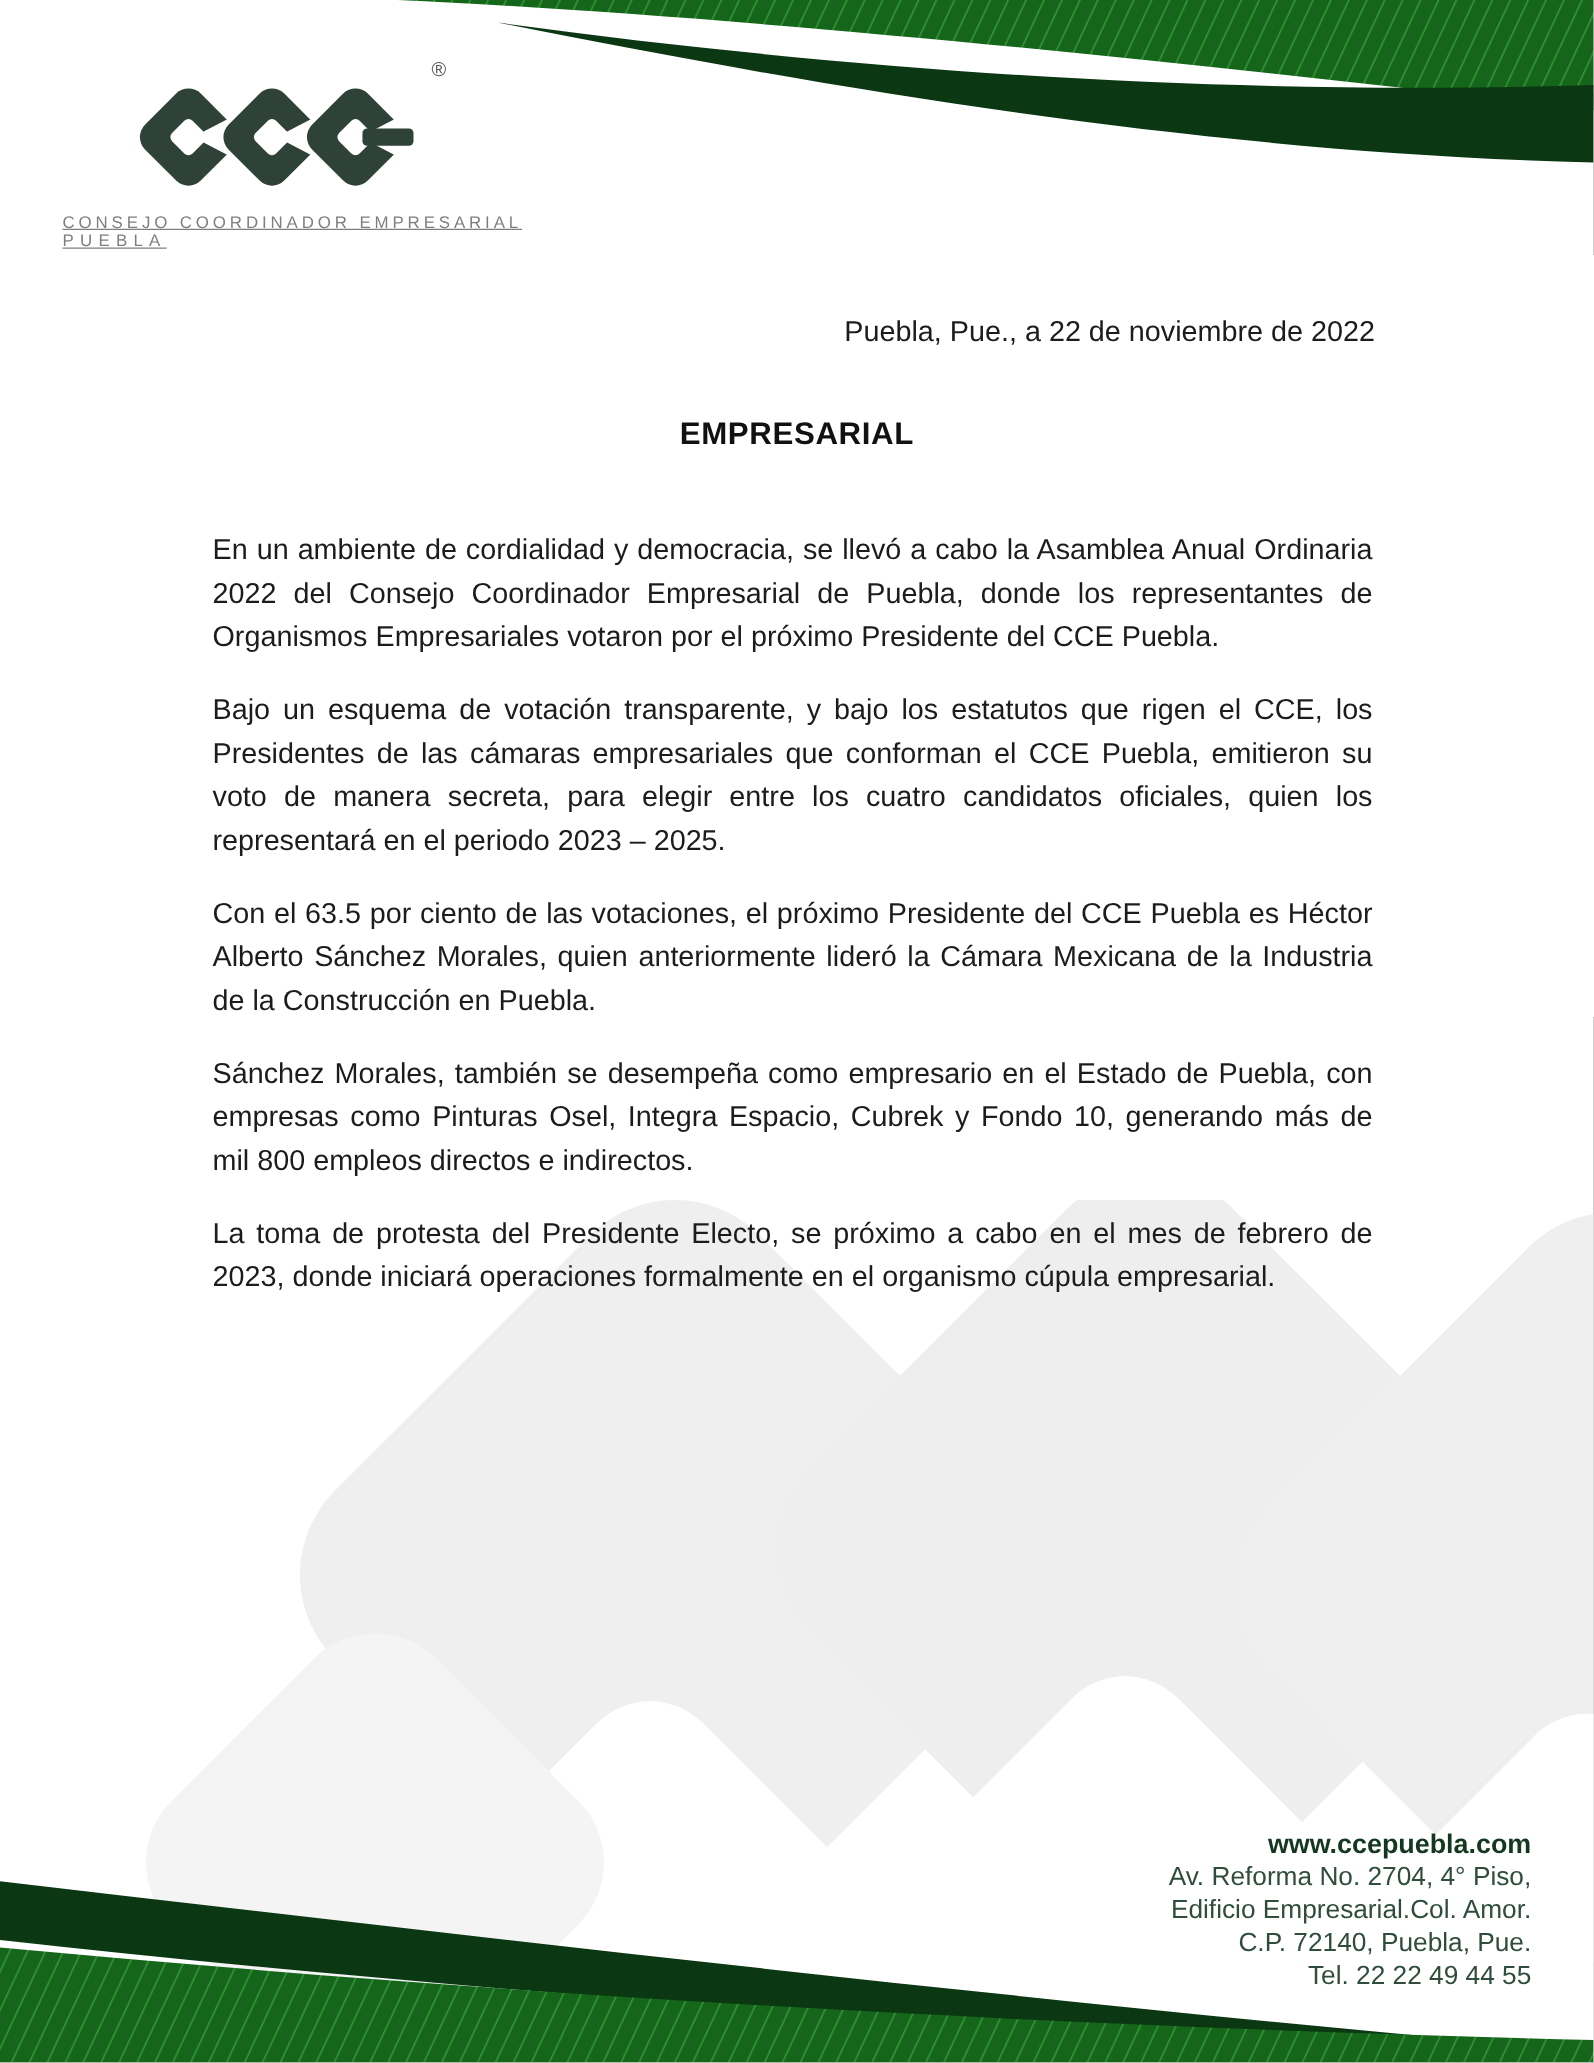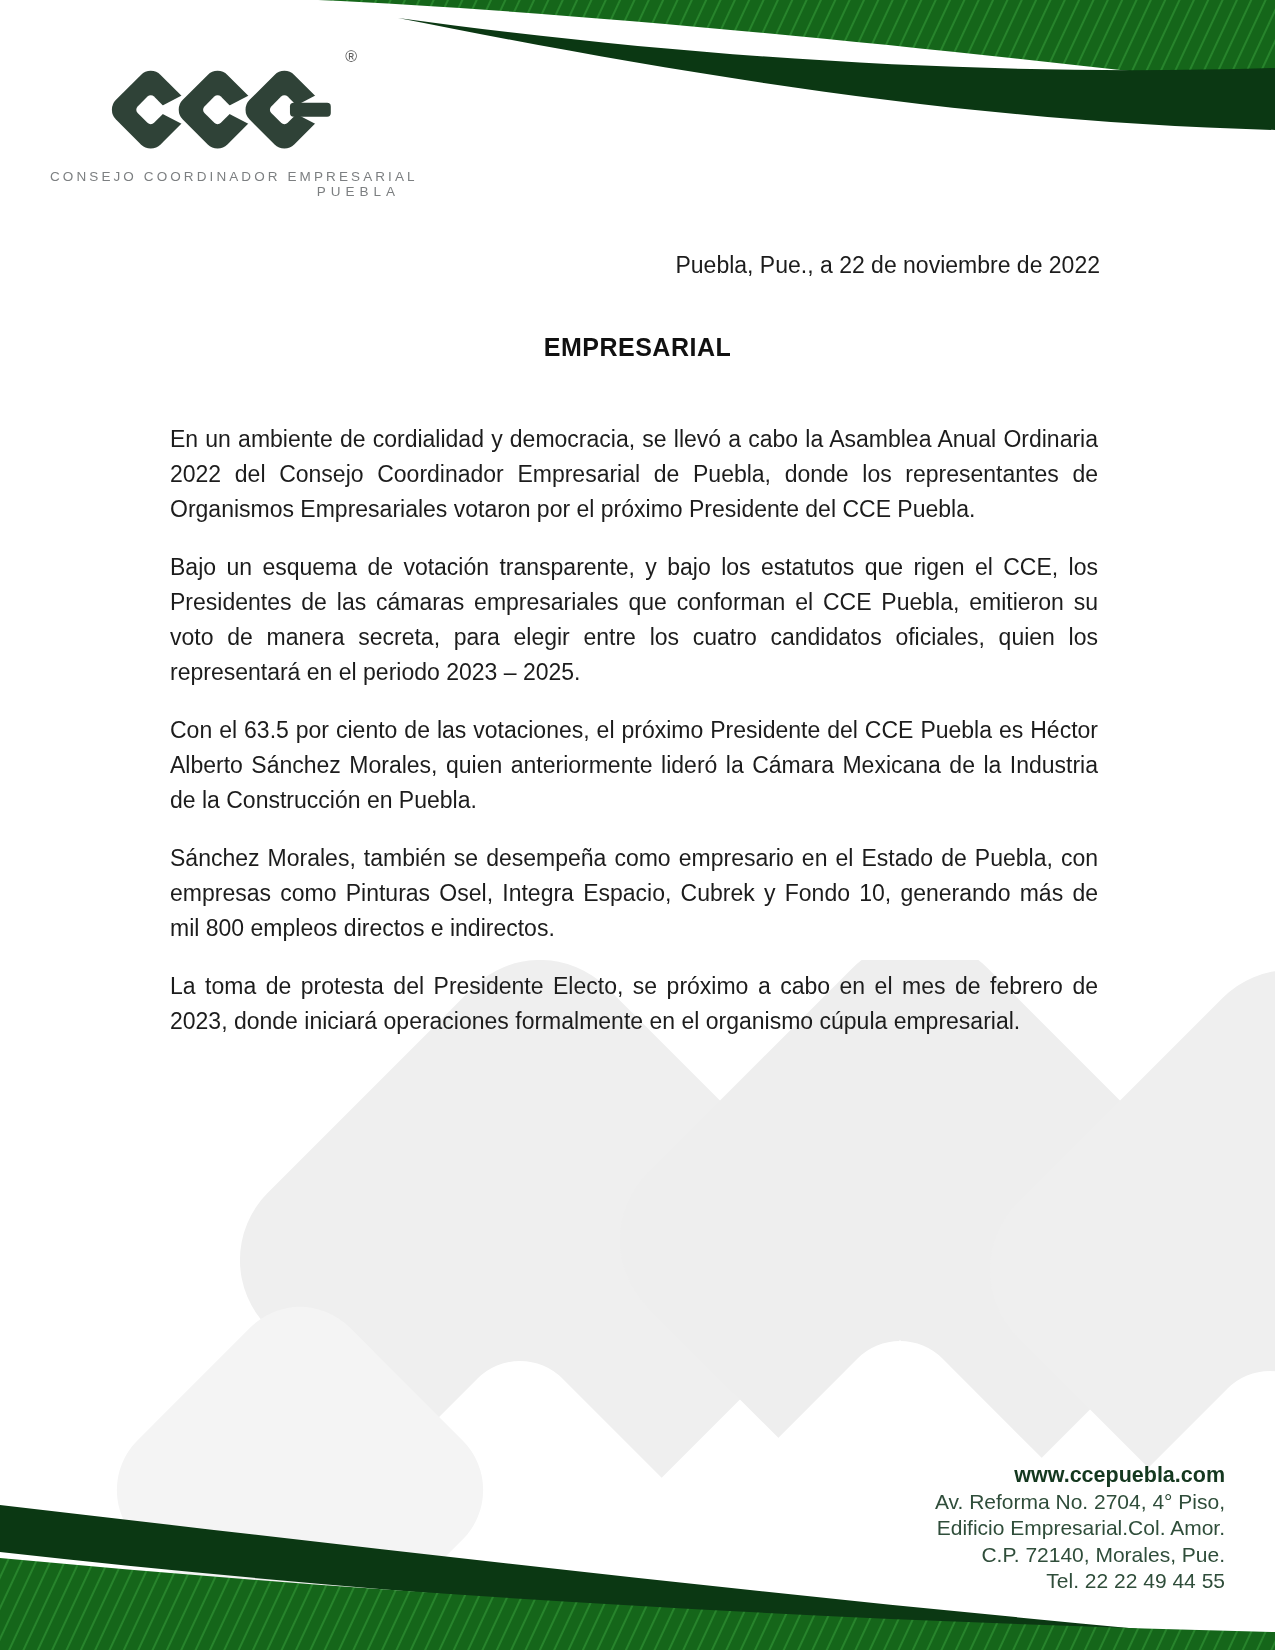--- a/index.html
+++ b/index.html
@@ -15,21 +15,21 @@
   .watermark{top:960px;z-index:0;}
   .deco-top{top:0;z-index:1;}
   .deco-bottom{bottom:0;z-index:1;}
 
   .logo-block{position:absolute;left:50px;top:52px;width:350px;z-index:2;}
   .logo-art{position:relative;width:232px;margin:0 auto;}
   .logo-art .reg{
     position:absolute;right:-16px;top:-4px;
     font-size:16px;color:#5a5a5a;
   }
-  .logo-caption{margin-top:6px;text-align:right;color:#7c7f81;}
+  .logo-caption{margin-top:6px;text-align:left;color:#7c7f81;text-decoration:underline;}
   .logo-caption .cap1{font-size:13.5px;letter-spacing:3.1px;white-space:nowrap;}
   .logo-caption .cap2{font-size:13.5px;letter-spacing:5px;margin-top:0;}
 
   .dateline{
     position:absolute;top:252px;right:175px;z-index:2;
     font-size:23px;color:#1c1c1c;margin-left:12px;
   }
   .doc-title{
     position:absolute;top:333px;left:0;right:0;z-index:2;
     margin:0;text-align:center;
@@ -130,17 +130,17 @@
     <p>Bajo un esquema de votación transparente, y bajo los estatutos que rigen el CCE, los Presidentes de las cámaras empresariales que conforman el CCE Puebla, emitieron su voto de manera secreta, para elegir entre los cuatro candidatos oficiales, quien los representará en el periodo 2023 – 2025.</p>
     <p>Con el 63.5 por ciento de las votaciones, el próximo Presidente del CCE Puebla es Héctor Alberto Sánchez Morales, quien anteriormente lideró la Cámara Mexicana de la Industria de la Construcción en Puebla.</p>
     <p>Sánchez Morales, también se desempeña como empresario en el Estado de Puebla, con empresas como Pinturas Osel, Integra Espacio, Cubrek y Fondo 10, generando más de mil 800 empleos directos e indirectos.</p>
     <p>La toma de protesta del Presidente Electo, se próximo a cabo en el mes de febrero de 2023, donde iniciará operaciones formalmente en el organismo cúpula empresarial.</p>
   </main>
 
   <footer class="footer">
     <div class="site">www.ccepuebla.com</div>
     <div>Av. Reforma No. 2704, 4° Piso,</div>
     <div>Edificio Empresarial.Col. Amor.</div>
-    <div>C.P. 72140, Morales, Pue.</div>
+    <div>C.P. 72140, Puebla, Pue.</div>
     <div>Tel. 22 22 49 44 55</div>
   </footer>
 
 </div>
 
 </body></html>

